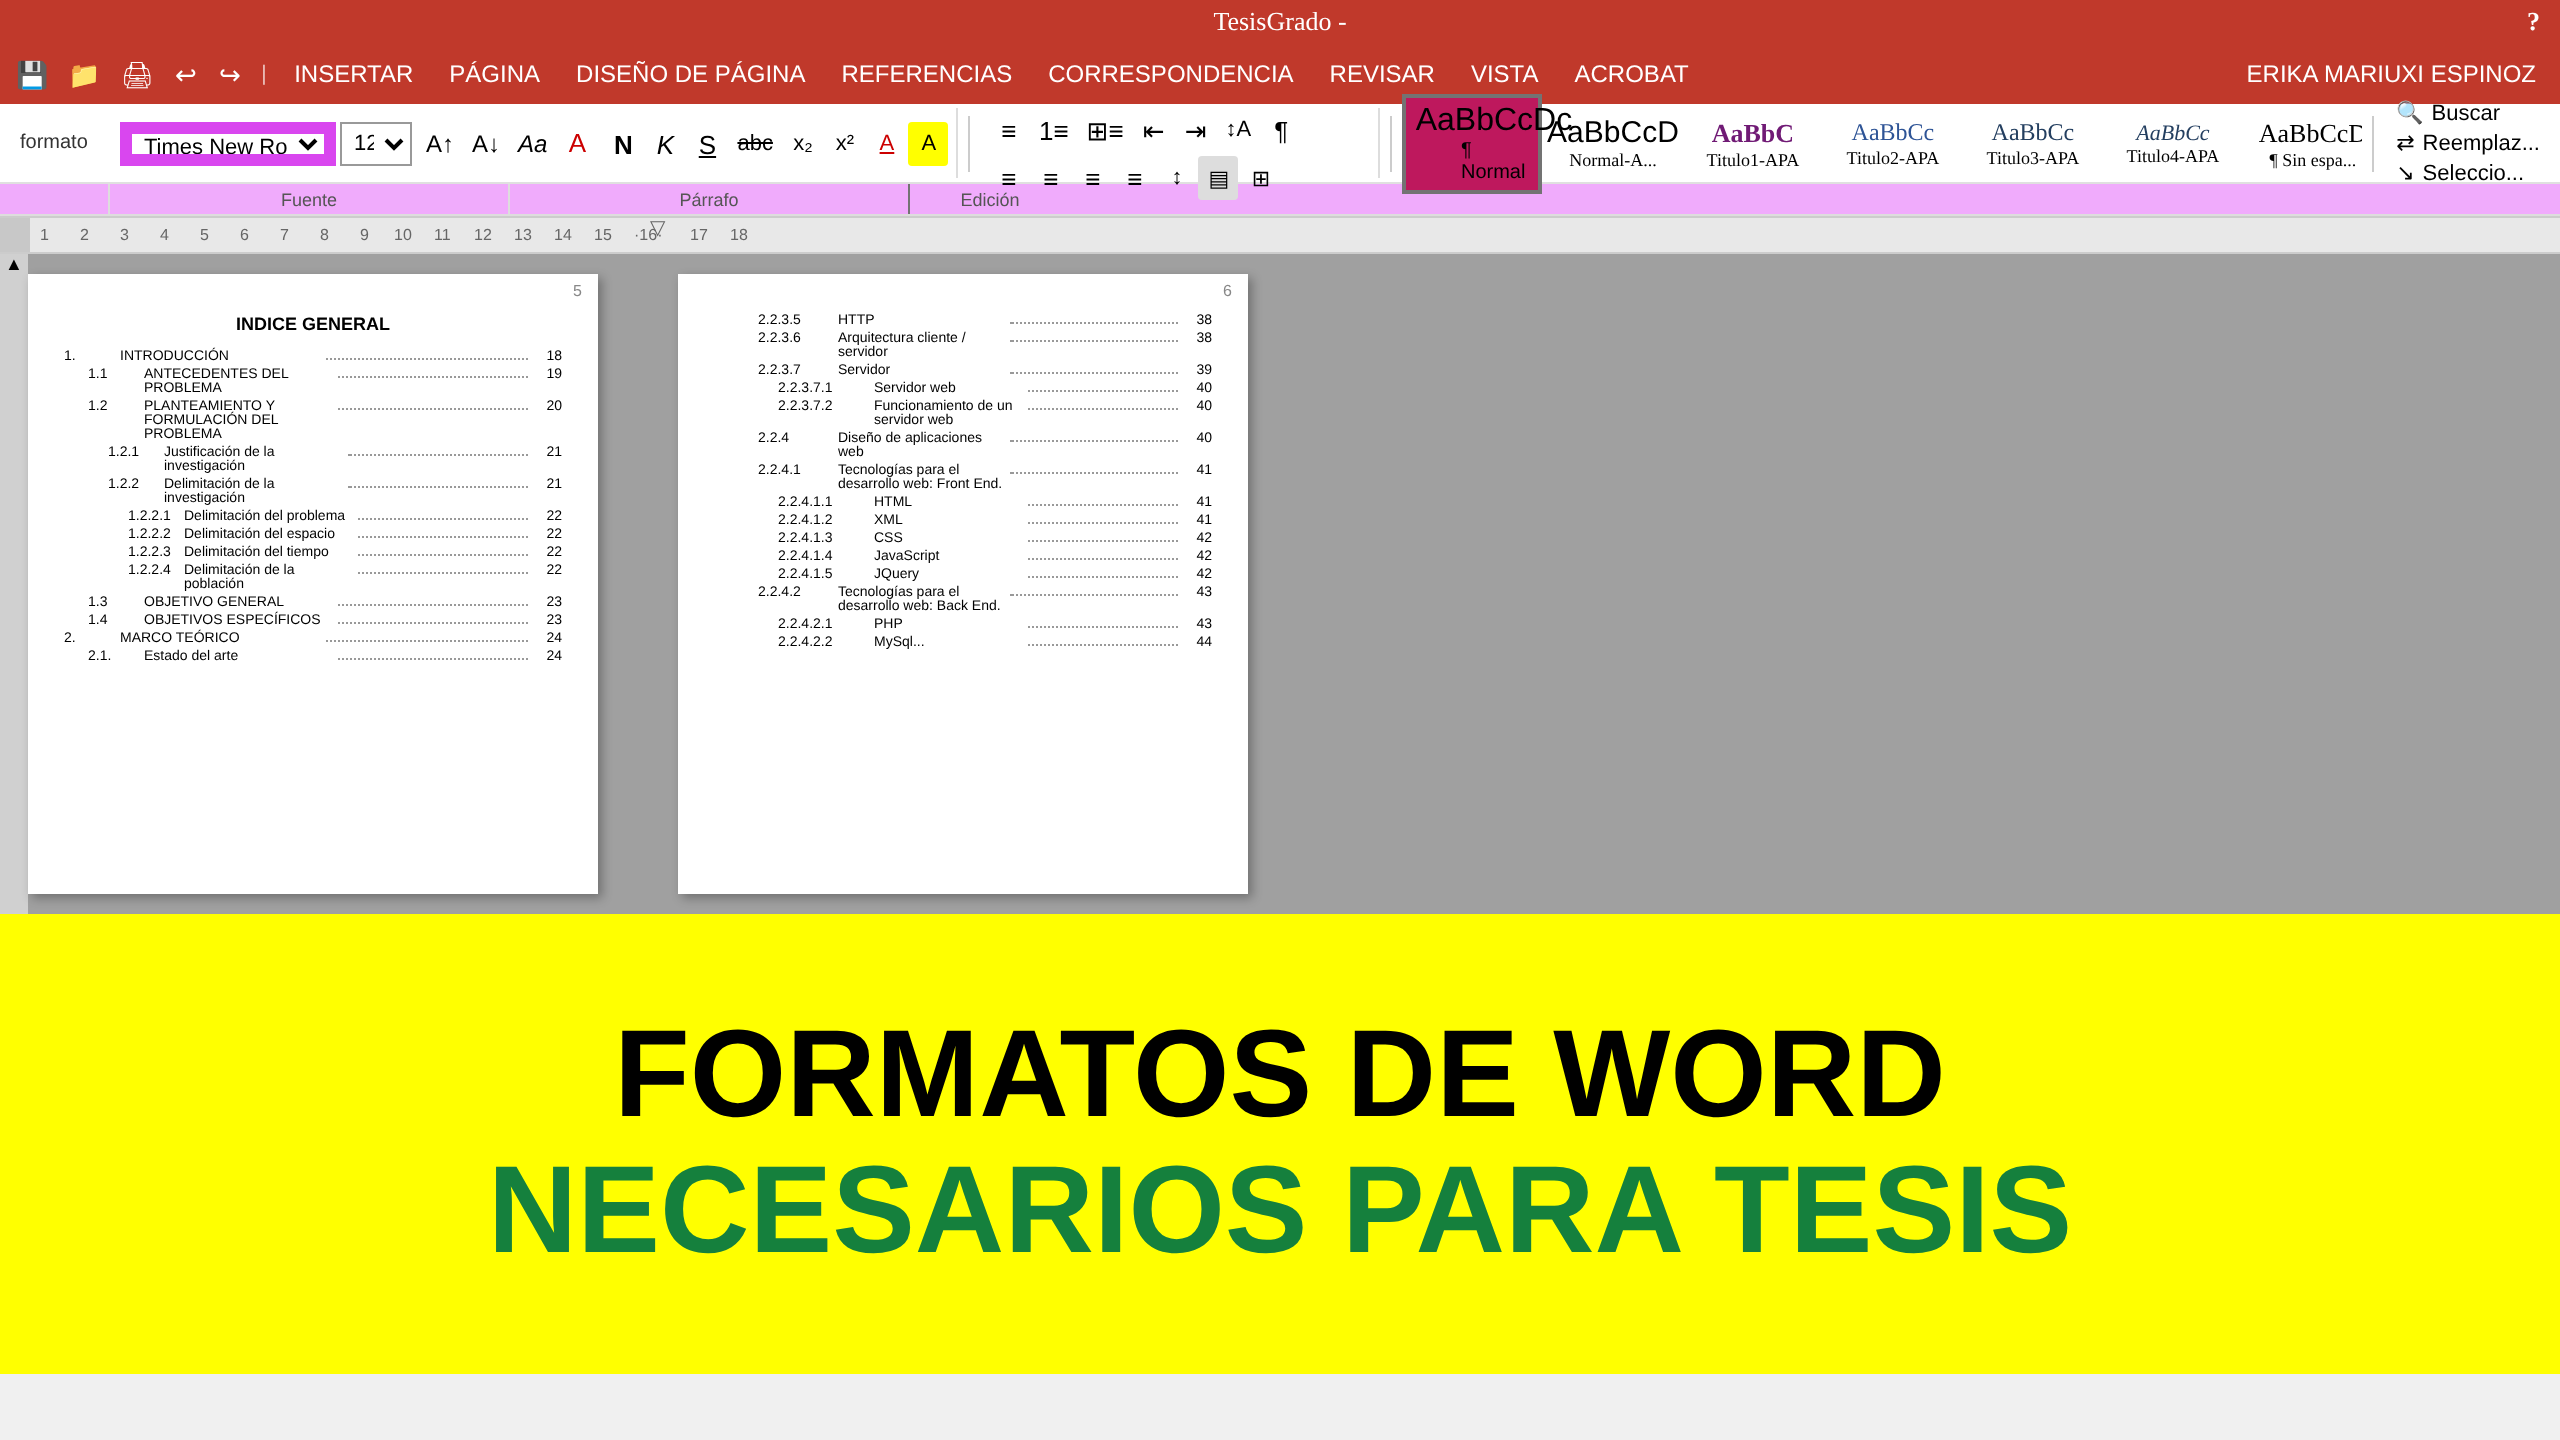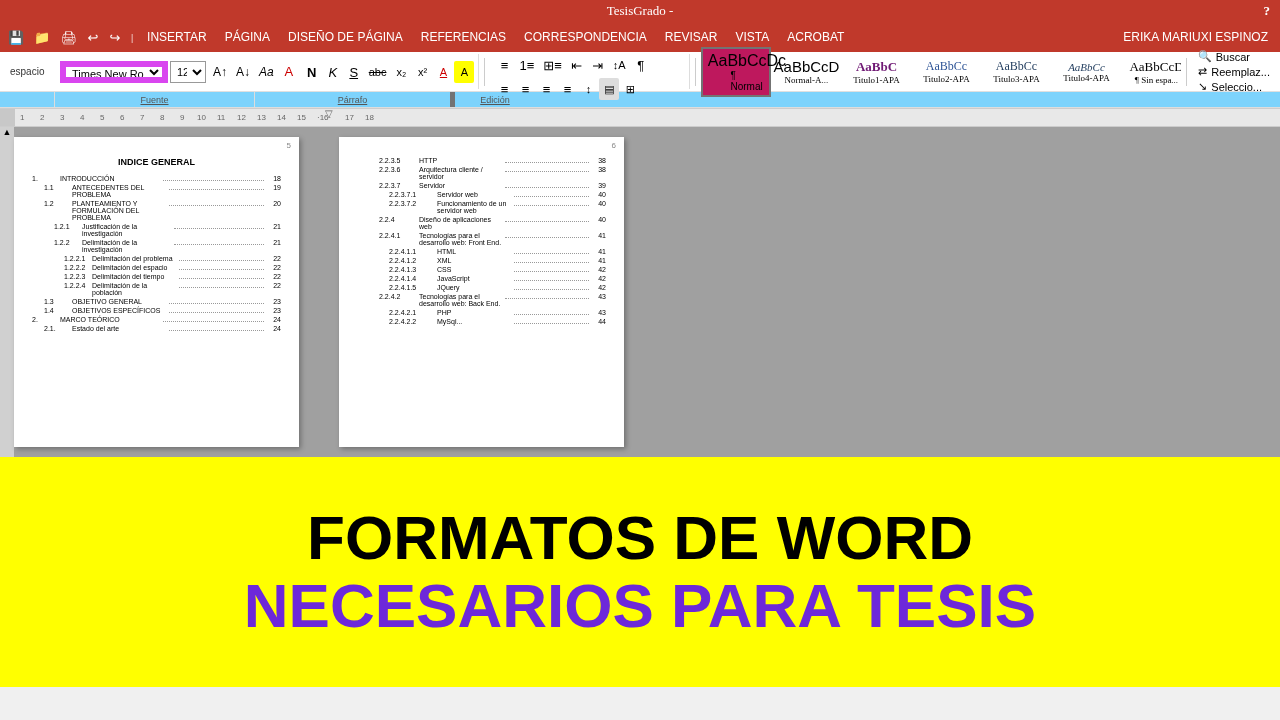--- a/index.html
+++ b/index.html
@@ -221,21 +221,21 @@
       font-weight: 900;
       color: #000;
       font-family: Arial, sans-serif;
       text-align: center;
       line-height: 1.1;
     }
 
     .banner-line2 {
       font-size: 62px;
       font-weight: 900;
-      color: #6d28d9;
+      color: #15803d;
       font-family: Arial, sans-serif;
       text-align: center;
       line-height: 1.1;
     }
 
     
     .editing-section {
       display: flex;
       flex-direction: column;
       padding: 2px 4px;
@@ -307,21 +307,21 @@
       <span class="menu-item">CORRESPONDENCIA</span>
       <span class="menu-item">REVISAR</span>
       <span class="menu-item">VISTA</span>
       <span class="menu-item">ACROBAT</span>
     </div>
     <div class="menu-bar-right">ERIKA MARIUXI ESPINOZ</div>
   </div>
 
   <div class="toolbar-row" style="height:40px; gap:2px;">
 
-    <div class="format-label">espacio</div>
+    <div class="format-label">formato</div>
 
     <div class="toolbar-section" style="gap:3px;">
       <div style="display:flex;align-items:center;gap:2px;">
         <select class="font-selector">
           <option>Times New Ro</option>
         </select>
         <select class="size-selector">
           <option>12</option>
         </select>
       </div>
@@ -416,24 +416,24 @@
         <span>Reemplaz...</span>
       </button>
       <button class="editing-btn">
         <span>↘</span>
         <span>Seleccio...</span>
       </button>
     </div>
 
   </div>
 
-  <div style="display:flex; background:#7dd3fc; height:16px; border-bottom:1px solid #ddd; font-family:Arial,sans-serif; font-size:9px; color:#555;text-decoration:underline;">
+  <div style="display:flex; background:#f0abfc; height:16px; border-bottom:1px solid #ddd; font-family:Arial,sans-serif; font-size:9px; color:#555;">
     <div style="width:55px; text-align:center; border-right:1px solid #ddd; display:flex; align-items:center; justify-content:center;"></div>
     <div style="width:200px; text-align:center; border-right:1px solid #ddd; display:flex; align-items:center; justify-content:center;">Fuente</div>
-    <div style="width:200px; border-right:5px solid #737373; display:flex; align-items:center; justify-content:center;">Párrafo</div>
+    <div style="width:200px; border-right:1px solid #737373; display:flex; align-items:center; justify-content:center;">Párrafo</div>
     <div style="width:80px; text-align:center; display:flex; align-items:center; justify-content:center;">Edición</div>
   </div>
 
 </div>
 
 <div class="ruler">
   <div style="width:15px; background:#c8c8c8; height:100%; margin-right:0;"></div>
   <div style="display:flex; align-items:center; height:100%; flex:1; position:relative;">
     <span style="position:absolute; left:5px;">1</span>
     <span style="position:absolute; left:25px;">2</span>

